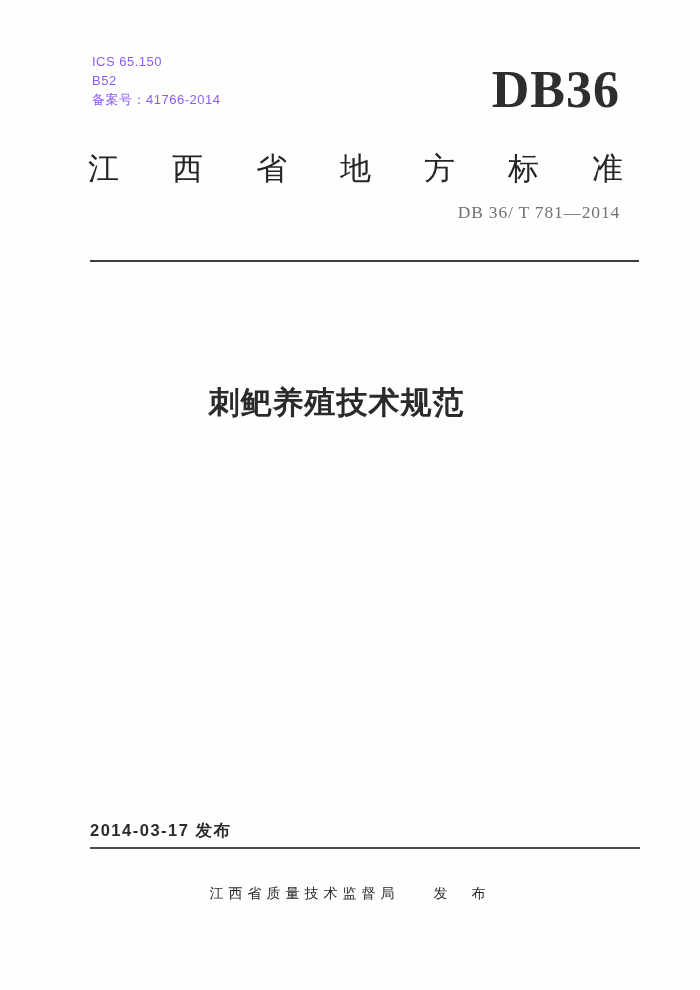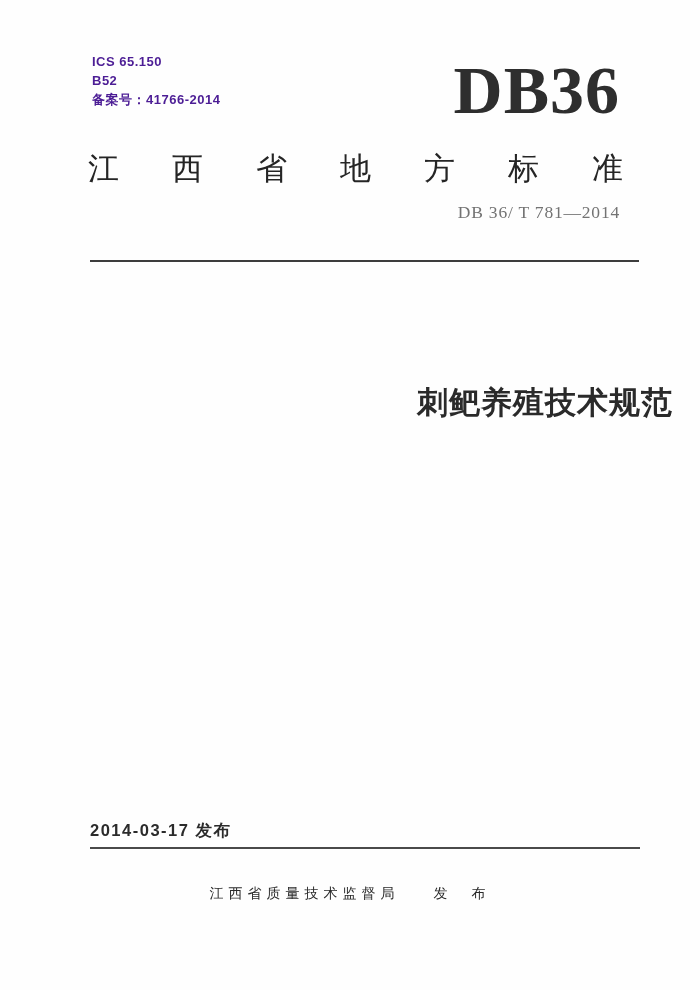--- a/index.html
+++ b/index.html
@@ -15,33 +15,33 @@
     position: relative;
     width: 700px; height: 990px;
     background: #fefefe;
   }
 
   
   .ics-block {
     position: absolute;
     left: 92px; top: 52px;
     font-size: 13px;
-    font-weight: 700;
+    font-weight: 400;
     line-height: 19px;
     letter-spacing: 0.5px;
-    color: #4c1d95;
+    color: #8b5cf6;
   }
 
   
   .db36-logo {
     position: absolute;
     top: 58px; right: 80px;
     font-family: "Liberation Serif", serif;
     font-weight: bold;
-    font-size: 68px;
+    font-size: 52px;
     line-height: 64px;
     letter-spacing: 1px;
     color: #2e2e2e;
   }
 
   
   .standard-category {
     position: absolute;
     left: 88px; top: 148px;
     font-size: 31px;
@@ -66,21 +66,21 @@
     left: 90px; right: 61px;
     top: 260px;
     height: 2px;
     background: #3d3d3d;
   }
 
   .main-title {
     position: absolute;
     left: 0; width: 673px;
     top: 382px;
-    text-align: right;
+    text-align: center;
     font-size: 31px;
     font-weight: bold;
     letter-spacing: 1px;
     color: #2a2a2a;
   }
 
   .english-title {
     position: absolute;
     left: 0; width: 700px;
     top: 444px;

